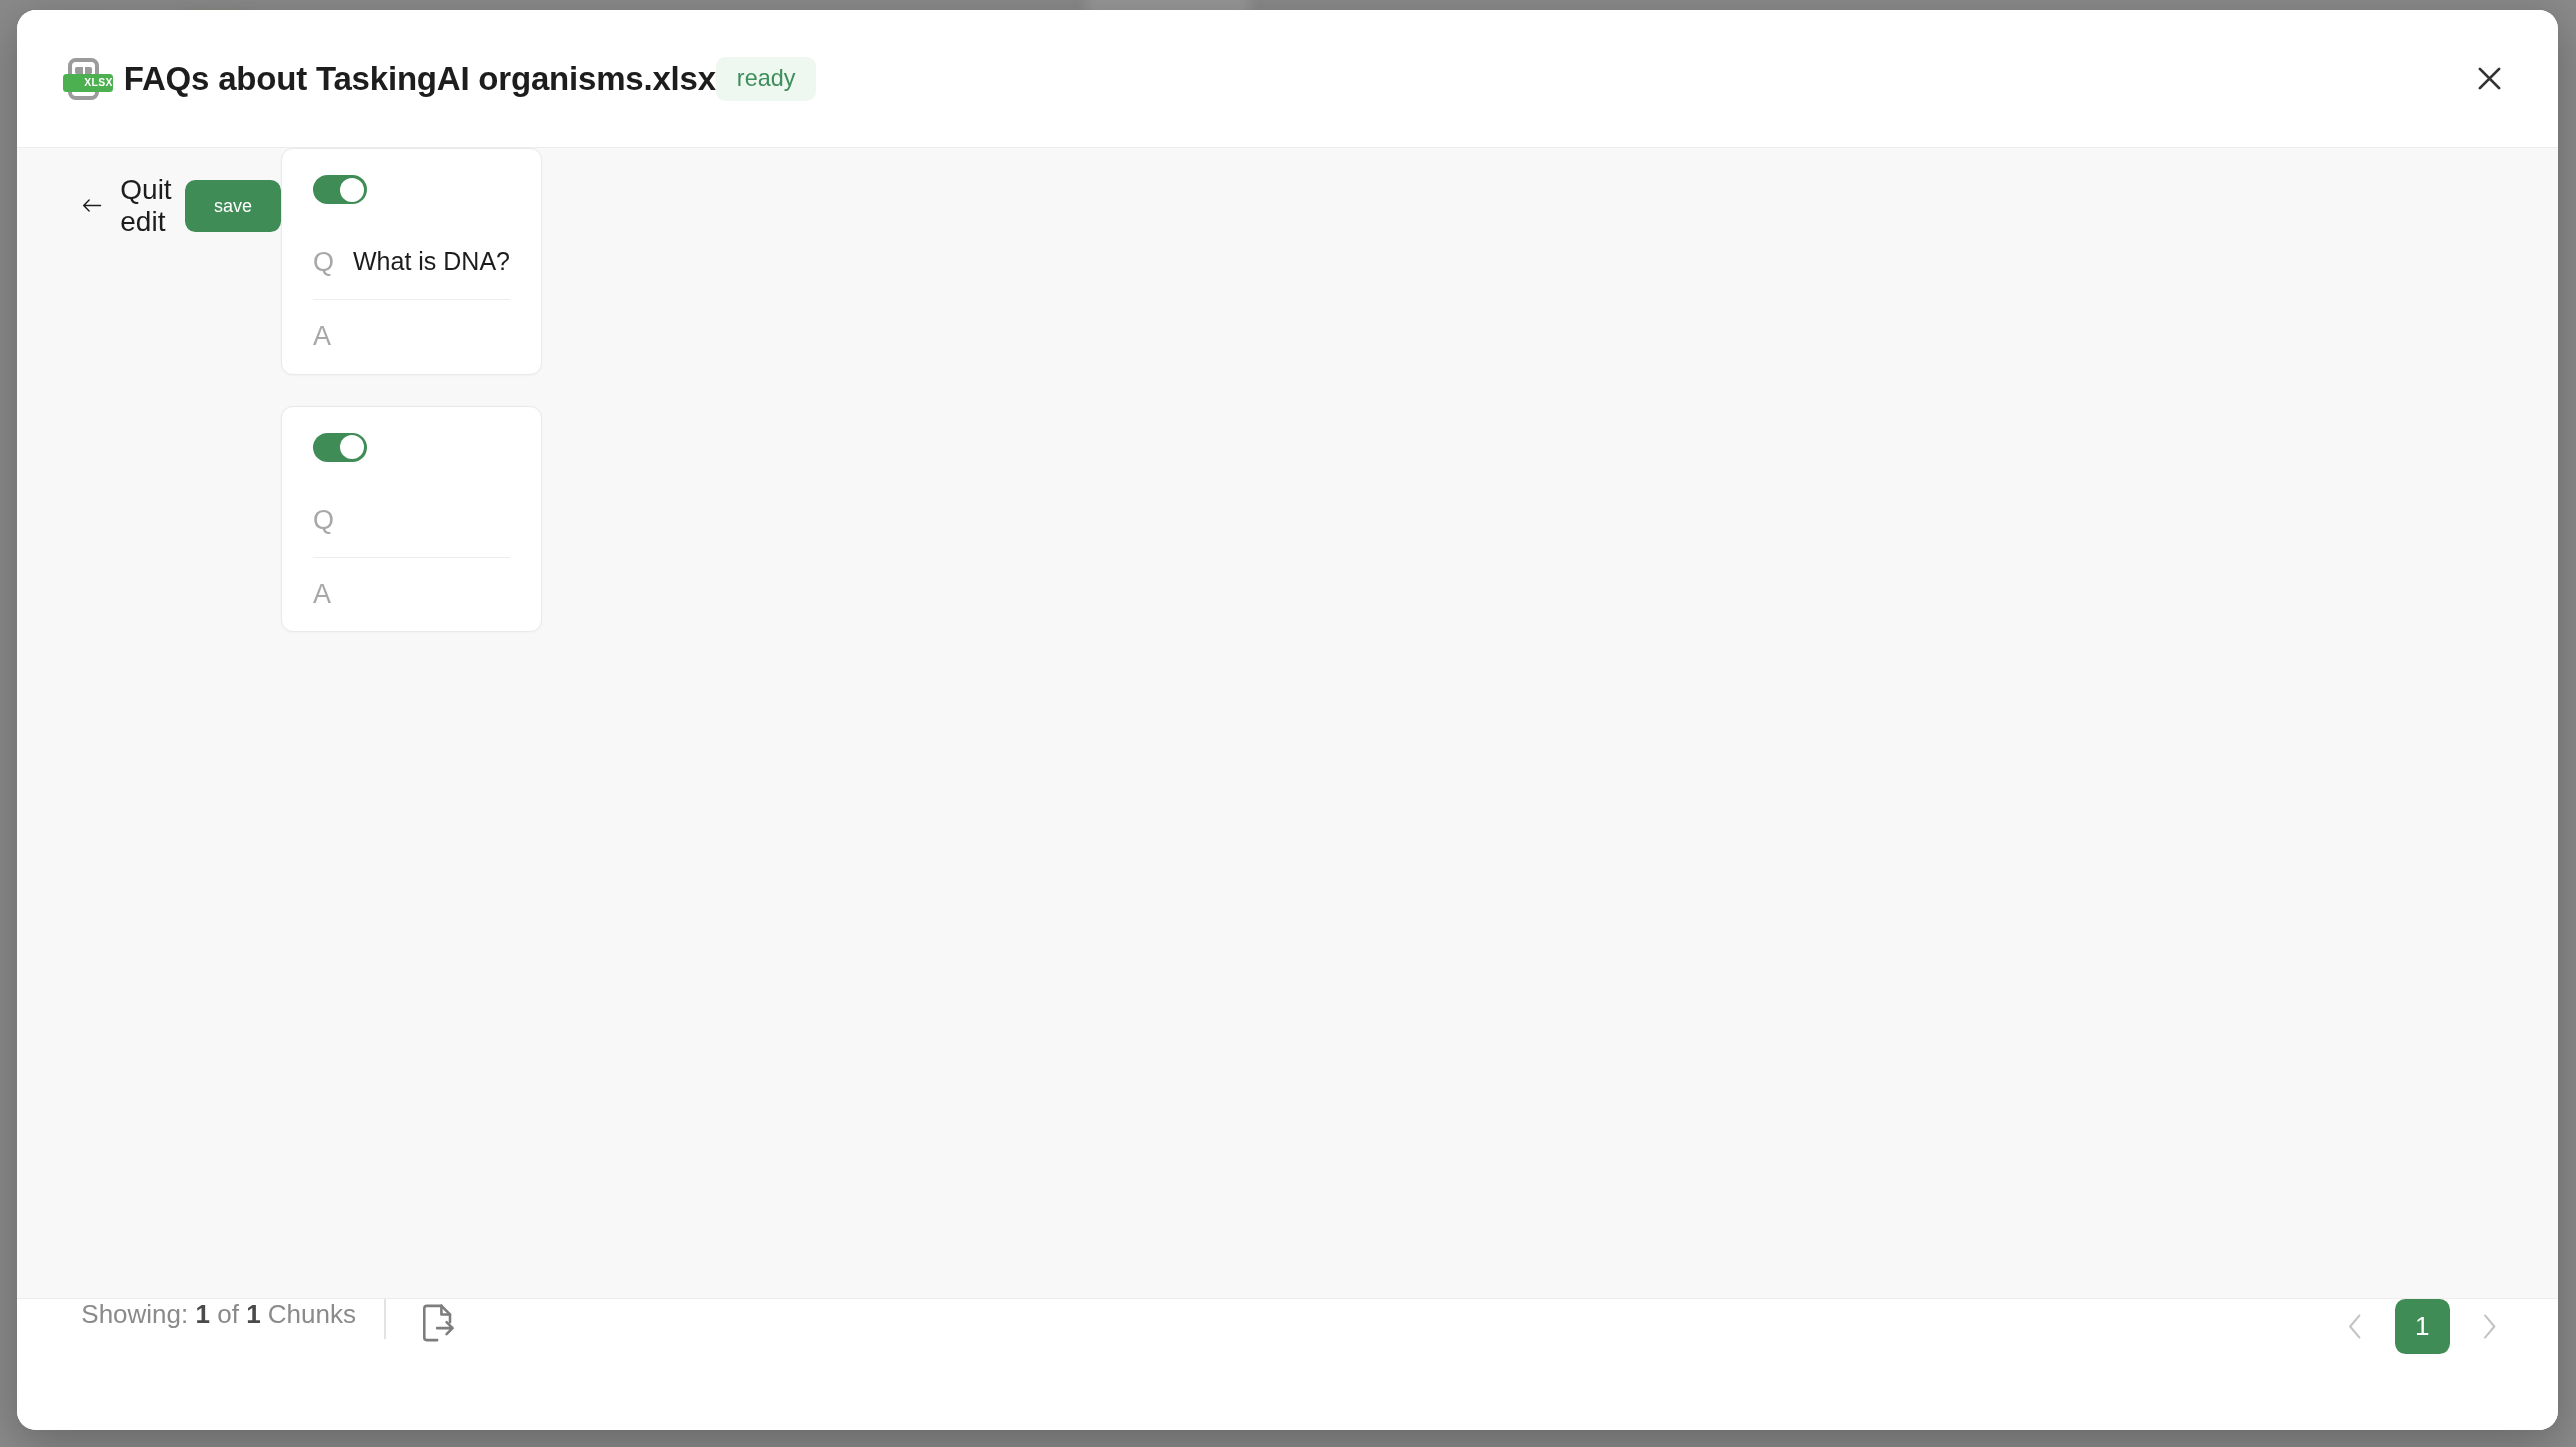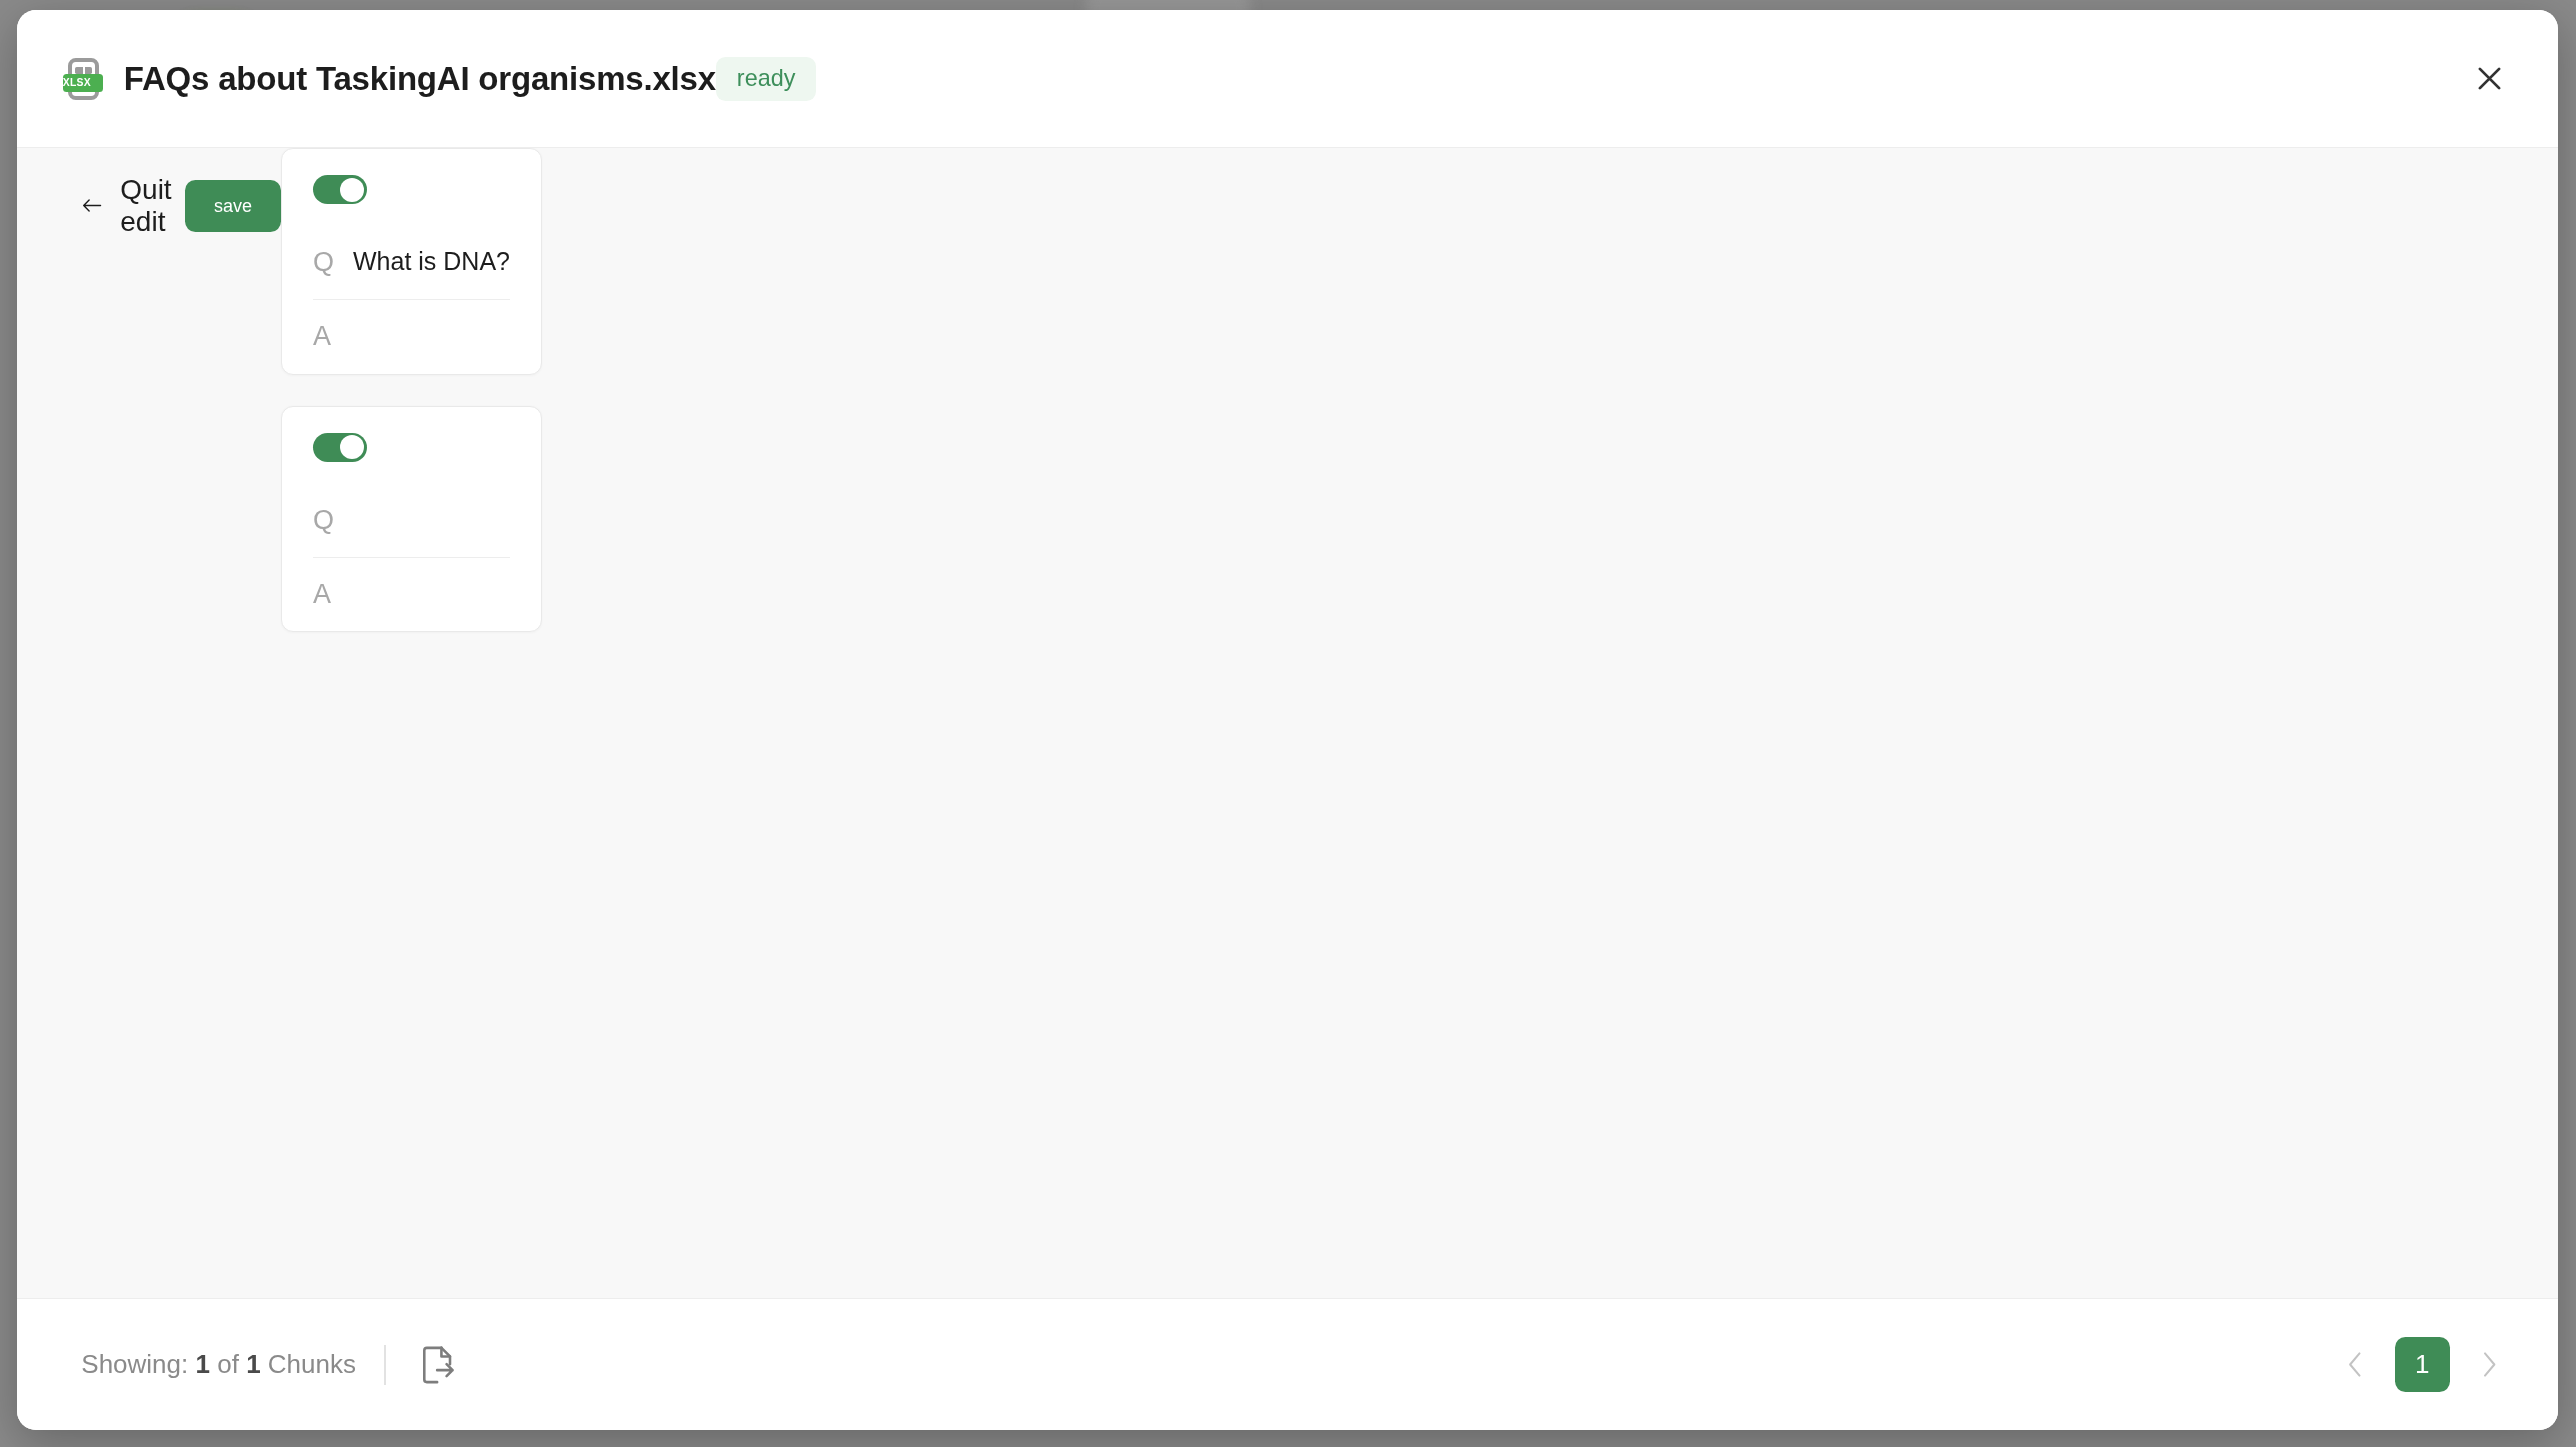--- a/index.html
+++ b/index.html
@@ -126,28 +126,28 @@
   .file-icon .slots::after {
     content: "";
     position: absolute;
     left: 7.8px; top: -1.7px;
     width: 2.6px; height: 10.4px;
     background: #fff;
   }
   .file-icon .badge {
     position: absolute;
     left: -2.6px; top: 16.4px;
-    width: 40px; height: 18px;
+    width: 50px; height: 18px;
     background: #4caf50;
     border-radius: 3.5px;
     color: #fff;
     font-size: 10.4px;
     font-weight: 700;
     line-height: 18px;
-    text-align: left;
+    text-align: right;
     letter-spacing: 0.3px;
   }
   .modal-title {
     font-size: 33px;
     font-weight: 700;
     color: #1d1d1d;
     letter-spacing: -0.2px;
     white-space: nowrap;
   }
   .status-badge {
@@ -257,21 +257,21 @@
     flex: 1 1 auto;
   }
 
   
   .modal-footer {
     height: 132px;
     flex: 0 0 132px;
     background: #fff;
     border-top: 1.7px solid #ededed;
     display: flex;
-    align-items: center;
+    align-items: flex-start;
     padding: 0 45px 0 64px;
   }
   .showing {
     color: #8a8a8a;
     font-size: 26px;
     white-space: nowrap;
   }
   .showing b { color: #4a4a4a; font-weight: 700; }
   .foot-divider {
     width: 1.7px; height: 40px;

